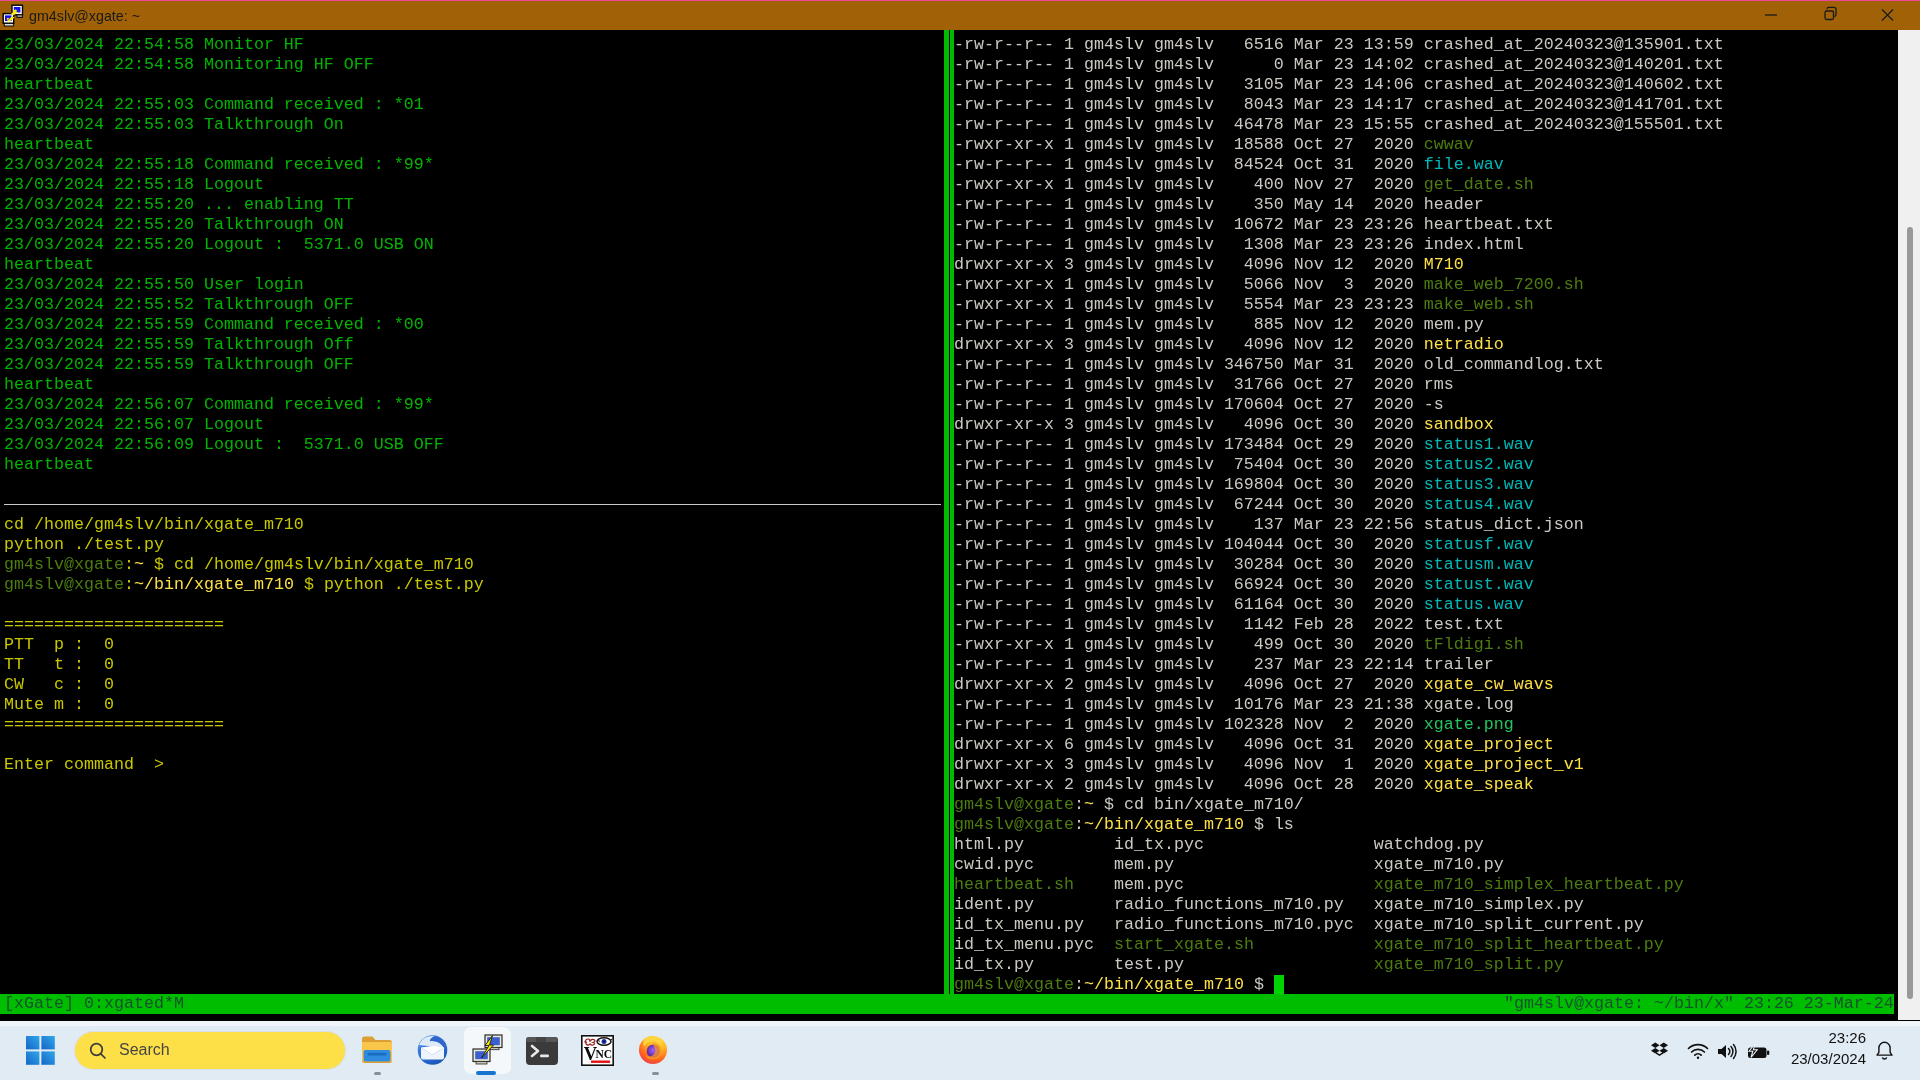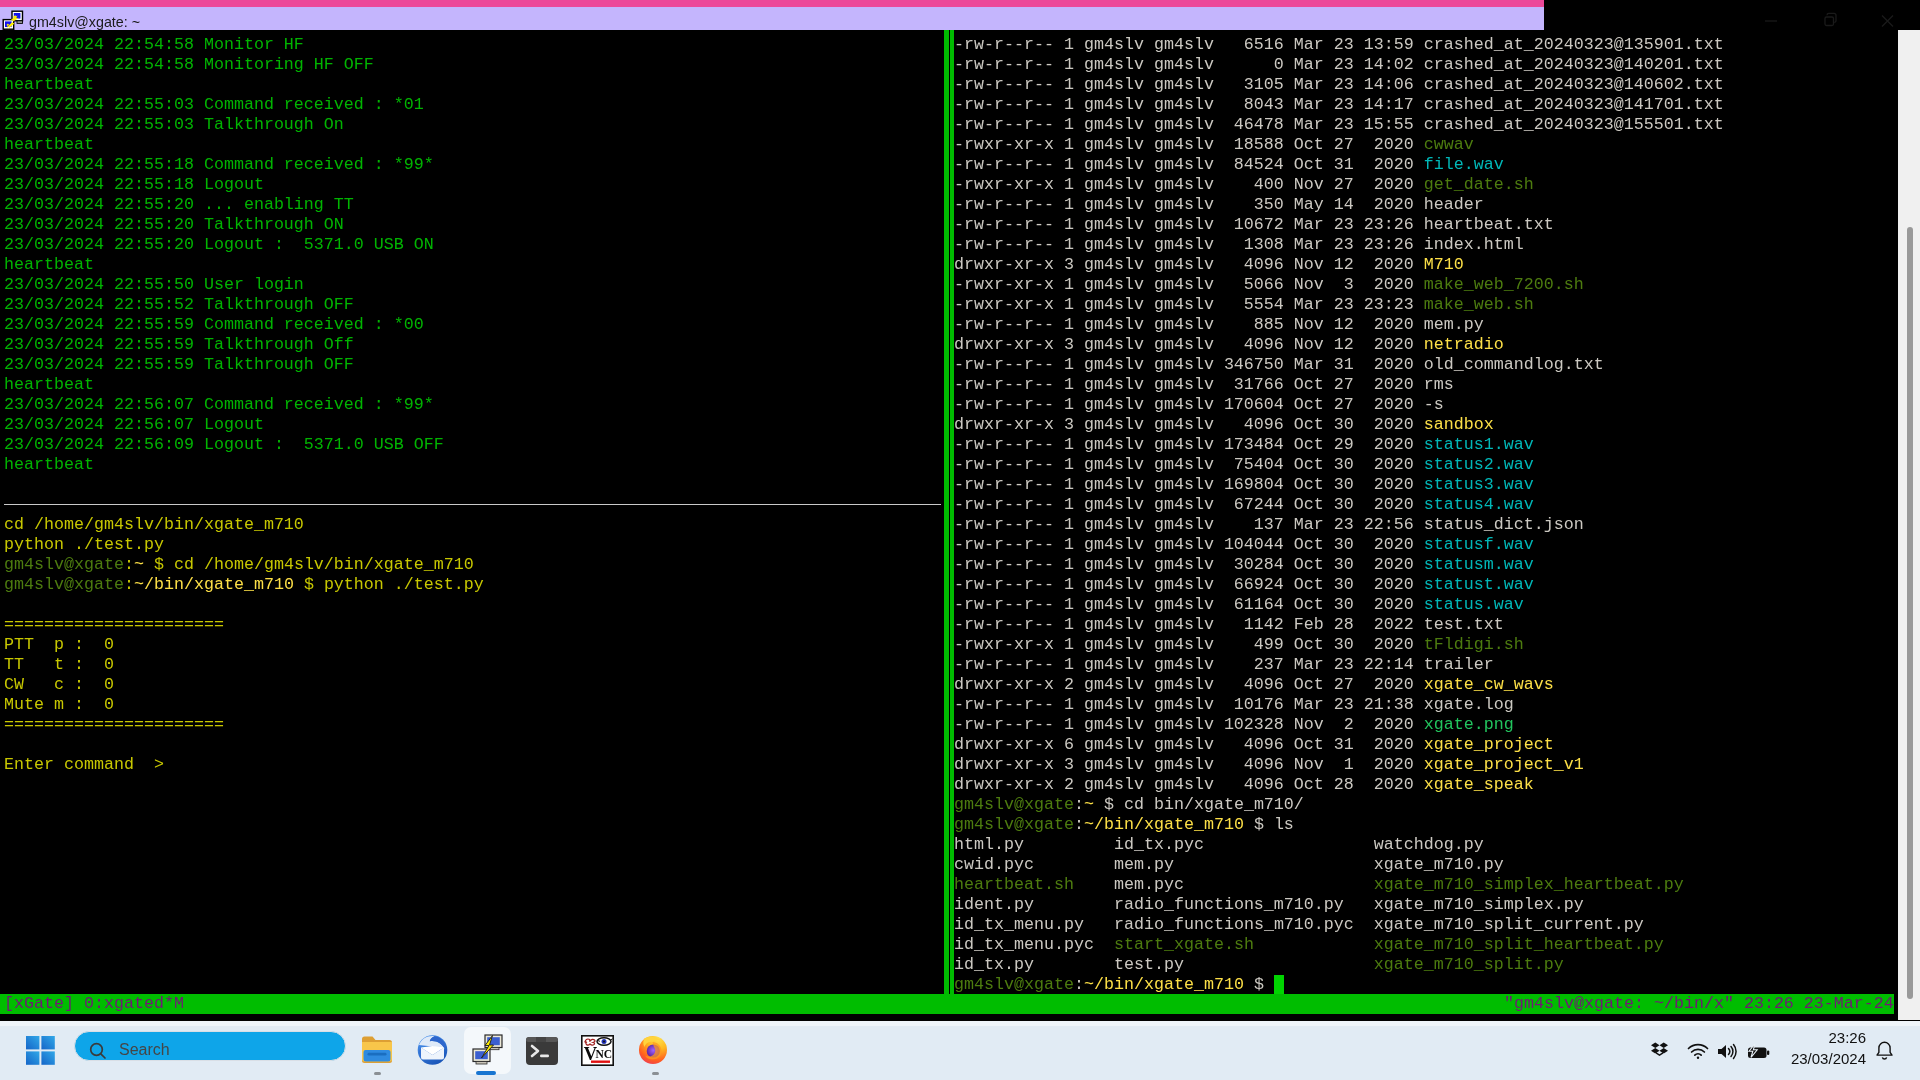--- a/index.html
+++ b/index.html
@@ -1,34 +1,34 @@
 <!DOCTYPE html>
 <html><head><meta charset="utf-8"><style>
 *{margin:0;padding:0;box-sizing:border-box}
 html,body{width:1920px;height:1080px;overflow:hidden;background:#000}
 body{position:relative;font-family:"Liberation Sans",sans-serif}
-.titlebar{position:absolute;left:0;top:0;width:1544px;height:30px;background:#c4b5fd;border-top:7px solid #ec4899}
+.titlebar{position:absolute;left:0;top:0;width:1920px;height:30px;background:#a16207;border-top:1px solid #ec4899}
 .title{position:absolute;left:29px;top:7px;font-size:14.3px;color:#1a1a1a}
 .term{position:absolute;left:0;top:30px;width:1684px;height:991px;background:#000}
 pre{font-family:"Liberation Mono",monospace;font-size:16.6667px;line-height:20px;position:absolute;top:5px;white-space:pre}
 i.g{color:#00b400;font-style:normal}i.G{color:#4d7c0f;font-style:normal}i.y{color:#c8c800;font-style:normal}i.w{color:#ccc9c2;font-style:normal}i.B{color:#fde047;font-style:normal}i.c{color:#00b8b8;font-style:normal}i.m{color:#22c55e;font-style:normal}
 i.cur{background:#00d400;font-style:normal}
 .pl{left:4px}
 .pr{left:954px}
 .div1{position:absolute;left:944px;top:0;width:4.5px;height:964px;background:#00bb00}
 .div2{position:absolute;left:950px;top:0;width:4px;height:964px;background:#00bb00}
 .hsep{position:absolute;left:4px;top:473.5px;width:937px;height:1.2px;background:#c9c9c9}
-.sbar{position:absolute;left:0;top:964px;width:1894px;height:20px;background:#00bd00;font-family:"Liberation Mono",monospace;font-size:16.6667px;line-height:20px;color:#701a75}
+.sbar{position:absolute;left:0;top:964px;width:1894px;height:20px;background:#00bd00;font-family:"Liberation Mono",monospace;font-size:16.6667px;line-height:20px;color:#14532d}
 .sbl{position:absolute;left:4px}
 .sbr{position:absolute;left:1504px}
 .scroll{position:absolute;left:1898px;top:30px;width:22px;height:990px;background:#f0f0f0}
 .thumb{position:absolute;left:9px;top:197px;width:6px;height:772px;background:#999;border-radius:3px}
 .taskbar{position:absolute;left:0;top:1021px;width:1920px;height:59px;background:#e1ebf4}
 .tbtop{position:absolute;left:0;top:0;width:1920px;height:5px;background:#eff5fa}
-.search{position:absolute;left:74px;top:10px;width:272px;height:30px;background:#0ea5e9;border:1px solid #d9dfe6;border-radius:20px}
+.search{position:absolute;left:74px;top:10px;width:272px;height:39px;background:#fde047;border:1px solid #d9dfe6;border-radius:20px}
 .stext{position:absolute;left:44px;top:9px;font-size:16px;color:#454545}
 .pbox{position:absolute;left:464px;top:6px;width:47px;height:47px;background:#f4f8fb;border-radius:7px}
 .pline{position:absolute;left:476px;top:49.5px;width:20px;height:4px;background:#1775d1;border-radius:2px}
 .rdot{position:absolute;top:50.5px;width:7px;height:3px;background:#8a8f94;border-radius:1.5px}
 .tray{position:absolute;font-size:15px;color:#111;text-align:right}
 </style></head><body>
 <div class="titlebar">
 <svg width="22" height="23" viewBox="0 0 22 23" style="position:absolute;left:2px;top:3px">
 <rect x="10" y="1.2" width="10.5" height="9.6" fill="#ffffff" stroke="#000" stroke-width="1.4"></rect>
 <rect x="11.8" y="3" width="6.6" height="5.6" fill="#1111ee"></rect>

